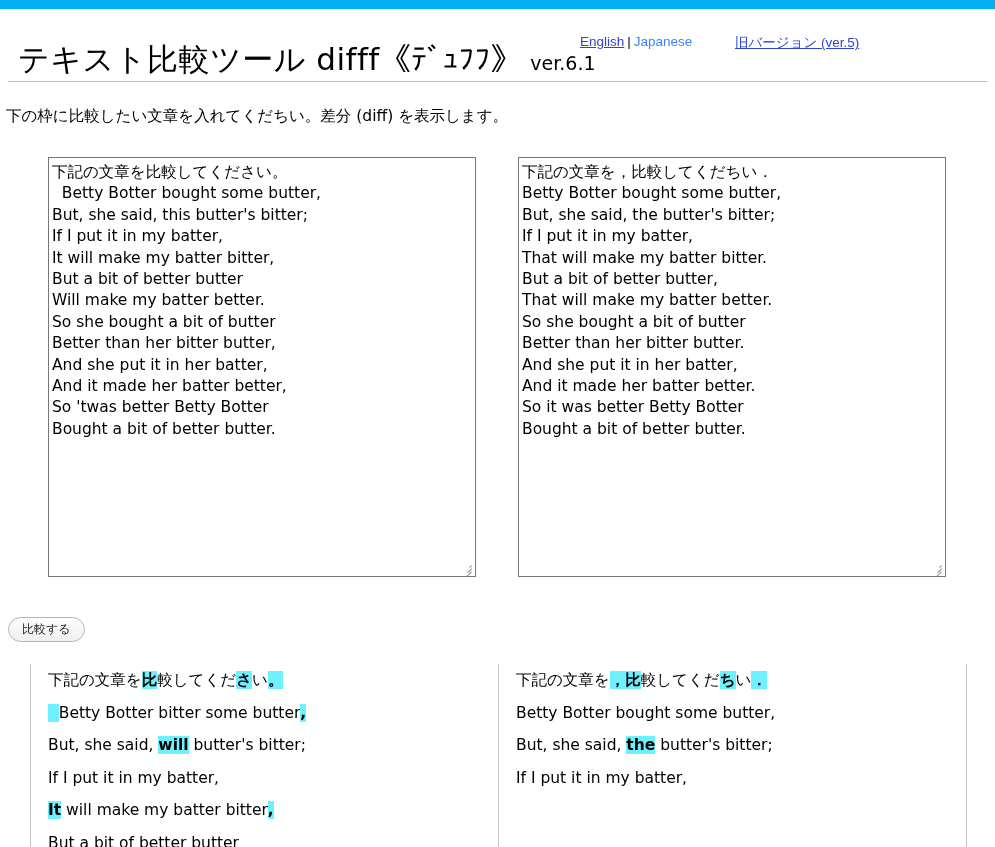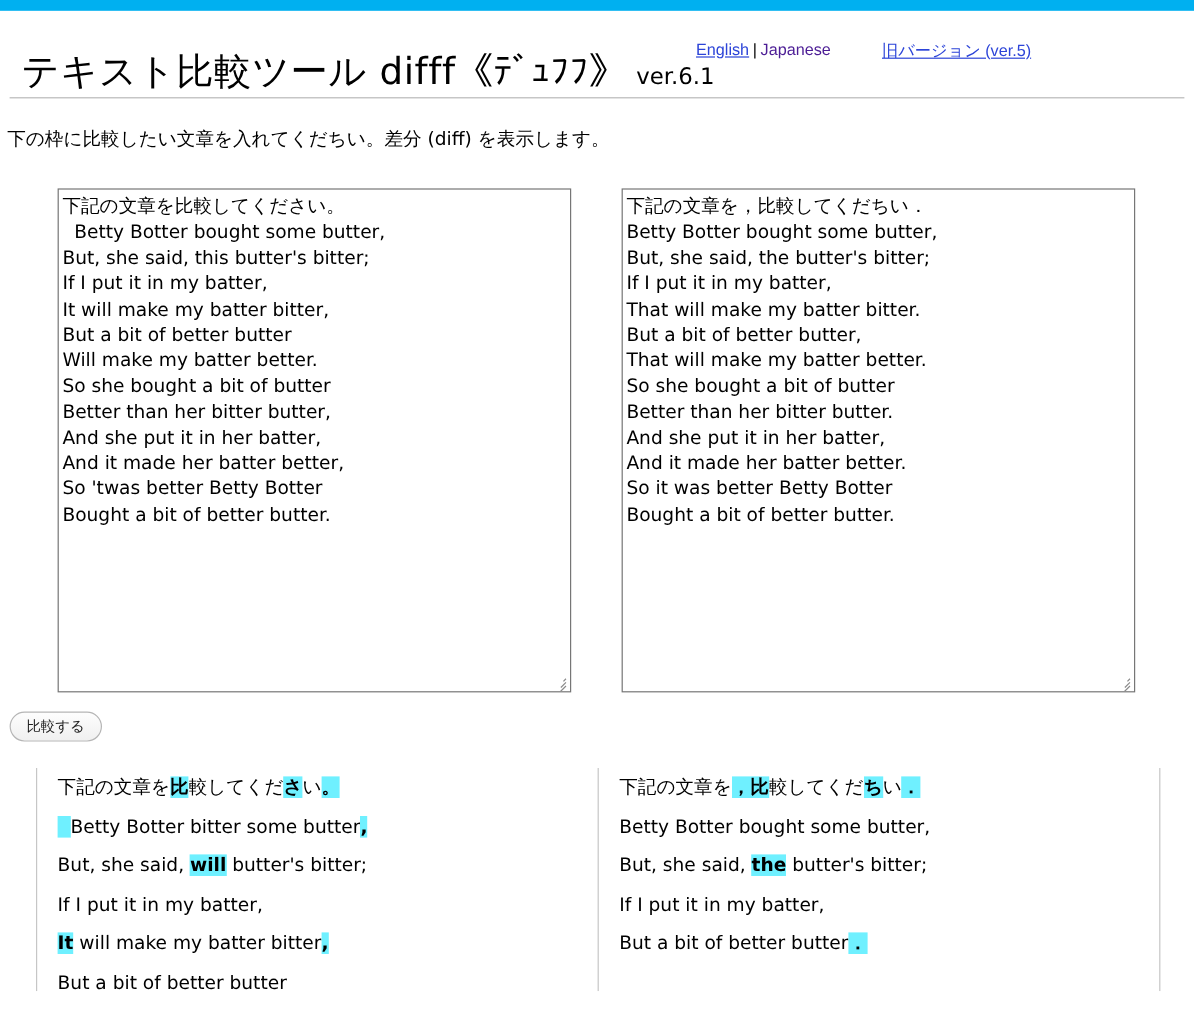--- a/index.html
+++ b/index.html
@@ -55,21 +55,21 @@
   .lang-nav a {
     color: #2c44d8;
     text-decoration: underline;
     text-align: right;
   }
   .lang-nav .sep {
     color: #000;
     margin: 0 3px;
   }
   .lang-nav .current {
-    color: #4c1d95;
+    color: #3b82f6;
     text-decoration: none;
   }
   .oldver {
     position: absolute;
     left: 735px;
     top: 25px;
     font-size: 13.5px;
     white-space: nowrap;
   }
   .oldver a {
@@ -135,21 +135,21 @@
     height: 1px;
     transform-origin: right bottom;
     transform: rotate(-45deg);
   }
   .resize-grip i:nth-child(1) { bottom: 3px;  width: 9px; }
   .resize-grip i:nth-child(2) { bottom: 6px;  width: 6px; }
   .resize-grip i:nth-child(3) { bottom: 9px;  width: 3px; }
 
   
   .btn-row {
-    margin-top: 6px;
+    margin-top: 30px;
     padding-left: 8px;
   }
   .compare-btn {
     font-family: "DejaVu Sans", "Liberation Sans", sans-serif;
     font-size: 12px;
     padding: 5px 13px 6px 13px;
     border: 1px solid #b5b5b5;
     border-radius: 13px;
     background: linear-gradient(#fdfdfd, #f0f0f0);
     color: #222;
@@ -274,15 +274,14 @@
       <div class="res-line"><span>But, she said, </span><span class="hl">will</span><span> butter's bitter;</span></div>
       <div class="res-line"><span>If I put it in my batter,</span></div>
       <div class="res-line"><span class="hl">It</span><span> will make my batter bitter</span><span class="hl">,</span></div>
       <div class="res-line"><span>But a bit of better butter</span></div>
     </div>
   <div class="res-col right" id="res-right">
       <div class="res-line"><span>下記の文章を</span><span class="hl">，比</span><span>較してくだ</span><span class="hl">ち</span><span>い</span><span class="hl">．</span></div>
       <div class="res-line"><span>Betty Botter bought some butter,</span></div>
       <div class="res-line"><span>But, she said, </span><span class="hl">the</span><span> butter's bitter;</span></div>
       <div class="res-line"><span>If I put it in my batter,</span></div>
-      <div class="res-line"><span>But a bit of better butter</span><span class="hl">．</span></div>
     </div>
 </div>
 
 </body></html>

